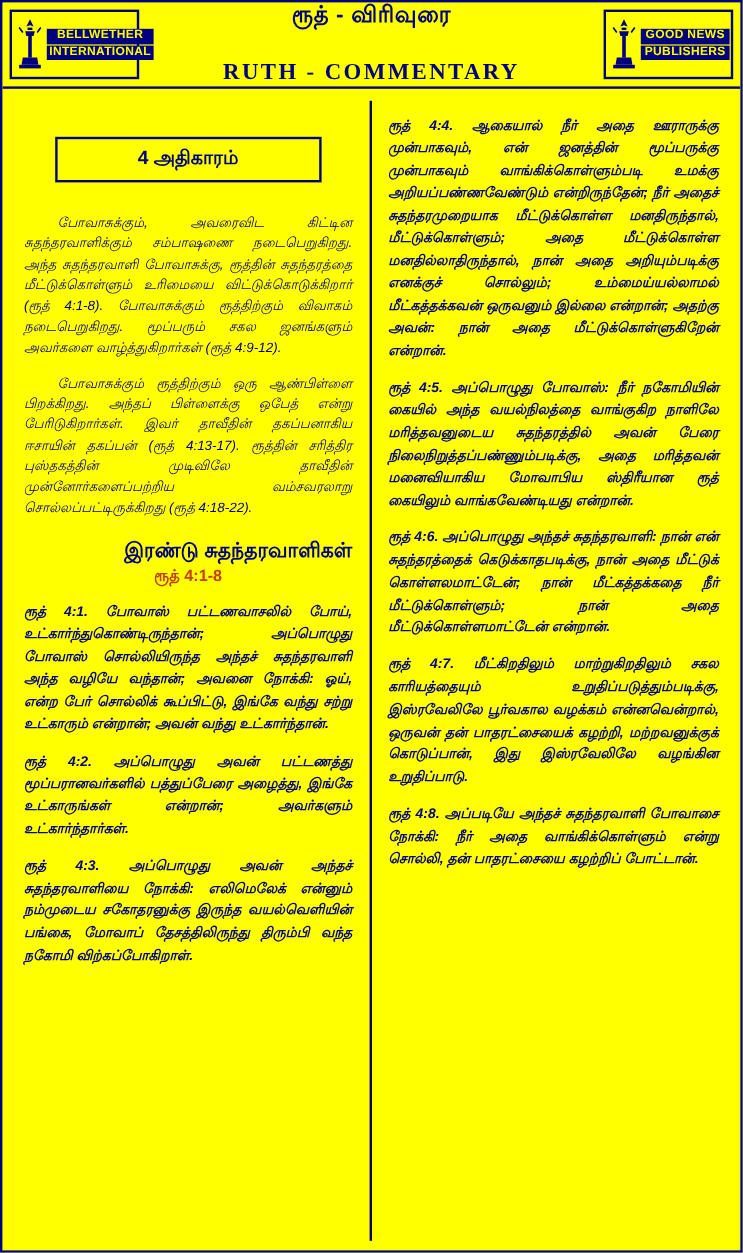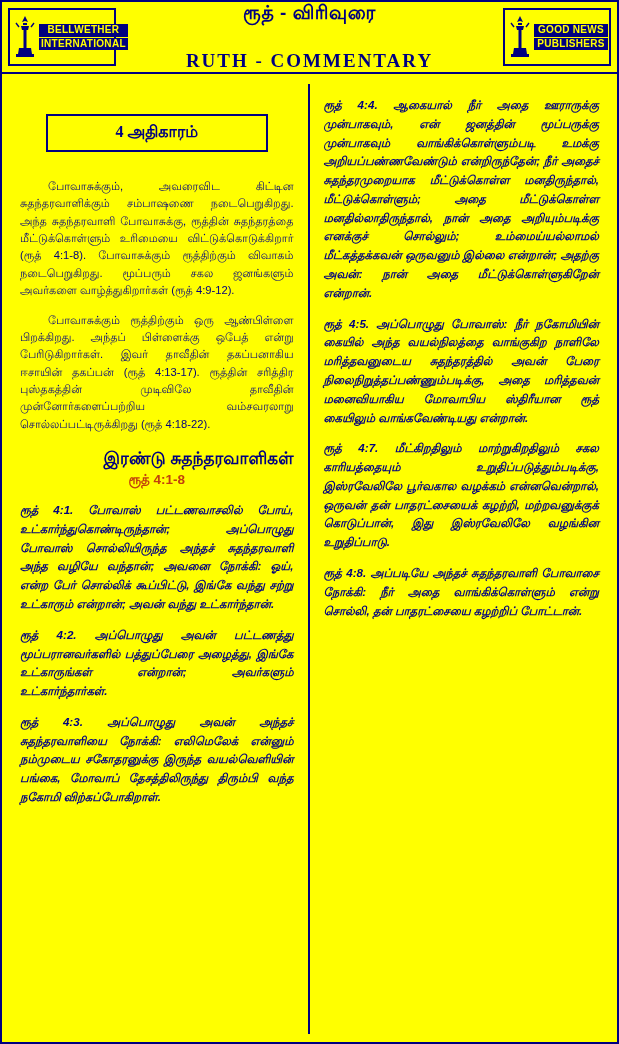--- a/index.html
+++ b/index.html
@@ -103,30 +103,30 @@
     padding: 0 8px 0 14px;
   }
   .chapter-box {
     border: 2px solid #000080;
     text-align: center;
     font-size: 16px;
     font-weight: bold;
     padding: 7px 4px;
     margin: 30px 26px 26px 26px;
     box-sizing: border-box;
-    font-family: Liberation Serif, serif;
   }
   p.para {
     margin: 0 0 12px 0;
     font-size: 11.2px;
     line-height: 1.55;
     text-align: justify;
     text-justify: inter-word;
     text-indent: 28px;
     color: #000080;
+    font-style: italic;
   }
   h2.section-head {
     font-size: 17px;
     font-weight: bold;
     margin: 16px 0 2px 0;
     color: #000080;
     text-align: right;
   }
   h3.section-ref {
     font-size: 13.5px;
@@ -218,20 +218,21 @@
       <p class="verse">ரூத் 4:3. அப்பொழுது அவன் அந்தச் சுதந்தரவாளியை நோக்கி: எலிமெலேக் என்னும் நம்முடைய சகோதரனுக்கு இருந்த வயல்வெளியின் பங்கை, மோவாப் தேசத்திலிருந்து திரும்பி வந்த நகோமி விற்கப்போகிறாள்.</p>
 
     </div>
 
     <div class="col col-right">
 
       <div class="spacer-top"></div>
 
       <p class="verse">ரூத் 4:4. ஆகையால் நீர் அதை ஊராருக்கு முன்பாகவும், என் ஜனத்தின் மூப்பருக்கு முன்பாகவும் வாங்கிக்கொள்ளும்படி உமக்கு அறியப்பண்ணவேண்டும் என்றிருந்தேன்; நீர் அதைச் சுதந்தரமுறையாக மீட்டுக்கொள்ள மனதிருந்தால், மீட்டுக்கொள்ளும்; அதை மீட்டுக்கொள்ள மனதில்லாதிருந்தால், நான் அதை அறியும்படிக்கு எனக்குச் சொல்லும்; உம்மைய்யல்லாமல் மீட்கத்தக்கவன் ஒருவனும் இல்லை என்றான்; அதற்கு அவன்: நான் அதை மீட்டுக்கொள்ளுகிறேன் என்றான்.</p>
       <p class="verse">ரூத் 4:5. அப்பொழுது போவாஸ்: நீர் நகோமியின் கையில் அந்த வயல்நிலத்தை வாங்குகிற நாளிலே மரித்தவனுடைய சுதந்தரத்தில் அவன் பேரை நிலைநிறுத்தப்பண்ணும்படிக்கு, அதை மரித்தவன் மனைவியாகிய மோவாபிய ஸ்திரீயான ரூத் கையிலும் வாங்கவேண்டியது என்றான்.</p>
+      <p class="verse">ரூத் 4:6. அப்பொழுது அந்தச் சுதந்தரவாளி: நான் என் சுதந்தரத்தைக் கெடுக்காதபடிக்கு, நான் அதை மீட்டுக் கொள்ளலமாட்டேன்; நான் மீட்கத்தக்கதை நீர் மீட்டுக்கொள்ளும்; நான் அதை மீட்டுக்கொள்ளமாட்டேன் என்றான்.</p>
       <p class="verse">ரூத் 4:7. மீட்கிறதிலும் மாற்றுகிறதிலும் சகல காரியத்தையும் உறுதிப்படுத்தும்படிக்கு, இஸ்ரவேலிலே பூர்வகால வழக்கம் என்னவென்றால், ஒருவன் தன் பாதரட்சையைக் கழற்றி, மற்றவனுக்குக் கொடுப்பான், இது இஸ்ரவேலிலே வழங்கின உறுதிப்பாடு.</p>
       <p class="verse">ரூத் 4:8. அப்படியே அந்தச் சுதந்தரவாளி போவாசை நோக்கி: நீர் அதை வாங்கிக்கொள்ளும் என்று சொல்லி, தன் பாதரட்சையை கழற்றிப் போட்டான்.</p>
 
     </div>
 
   </div>
 
 </div>
 
 </body></html>

